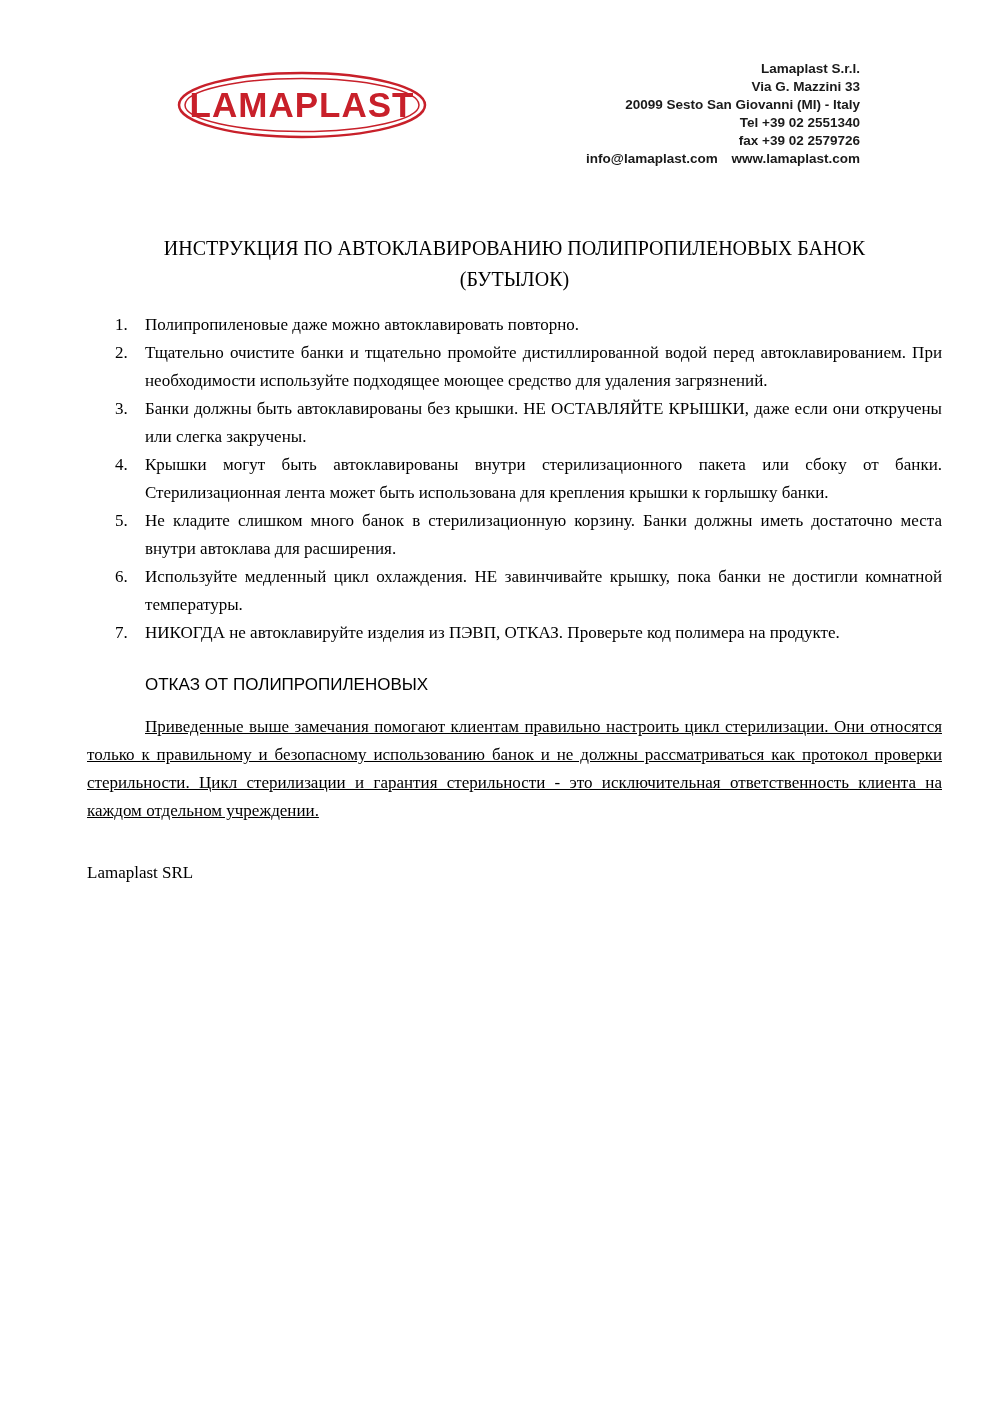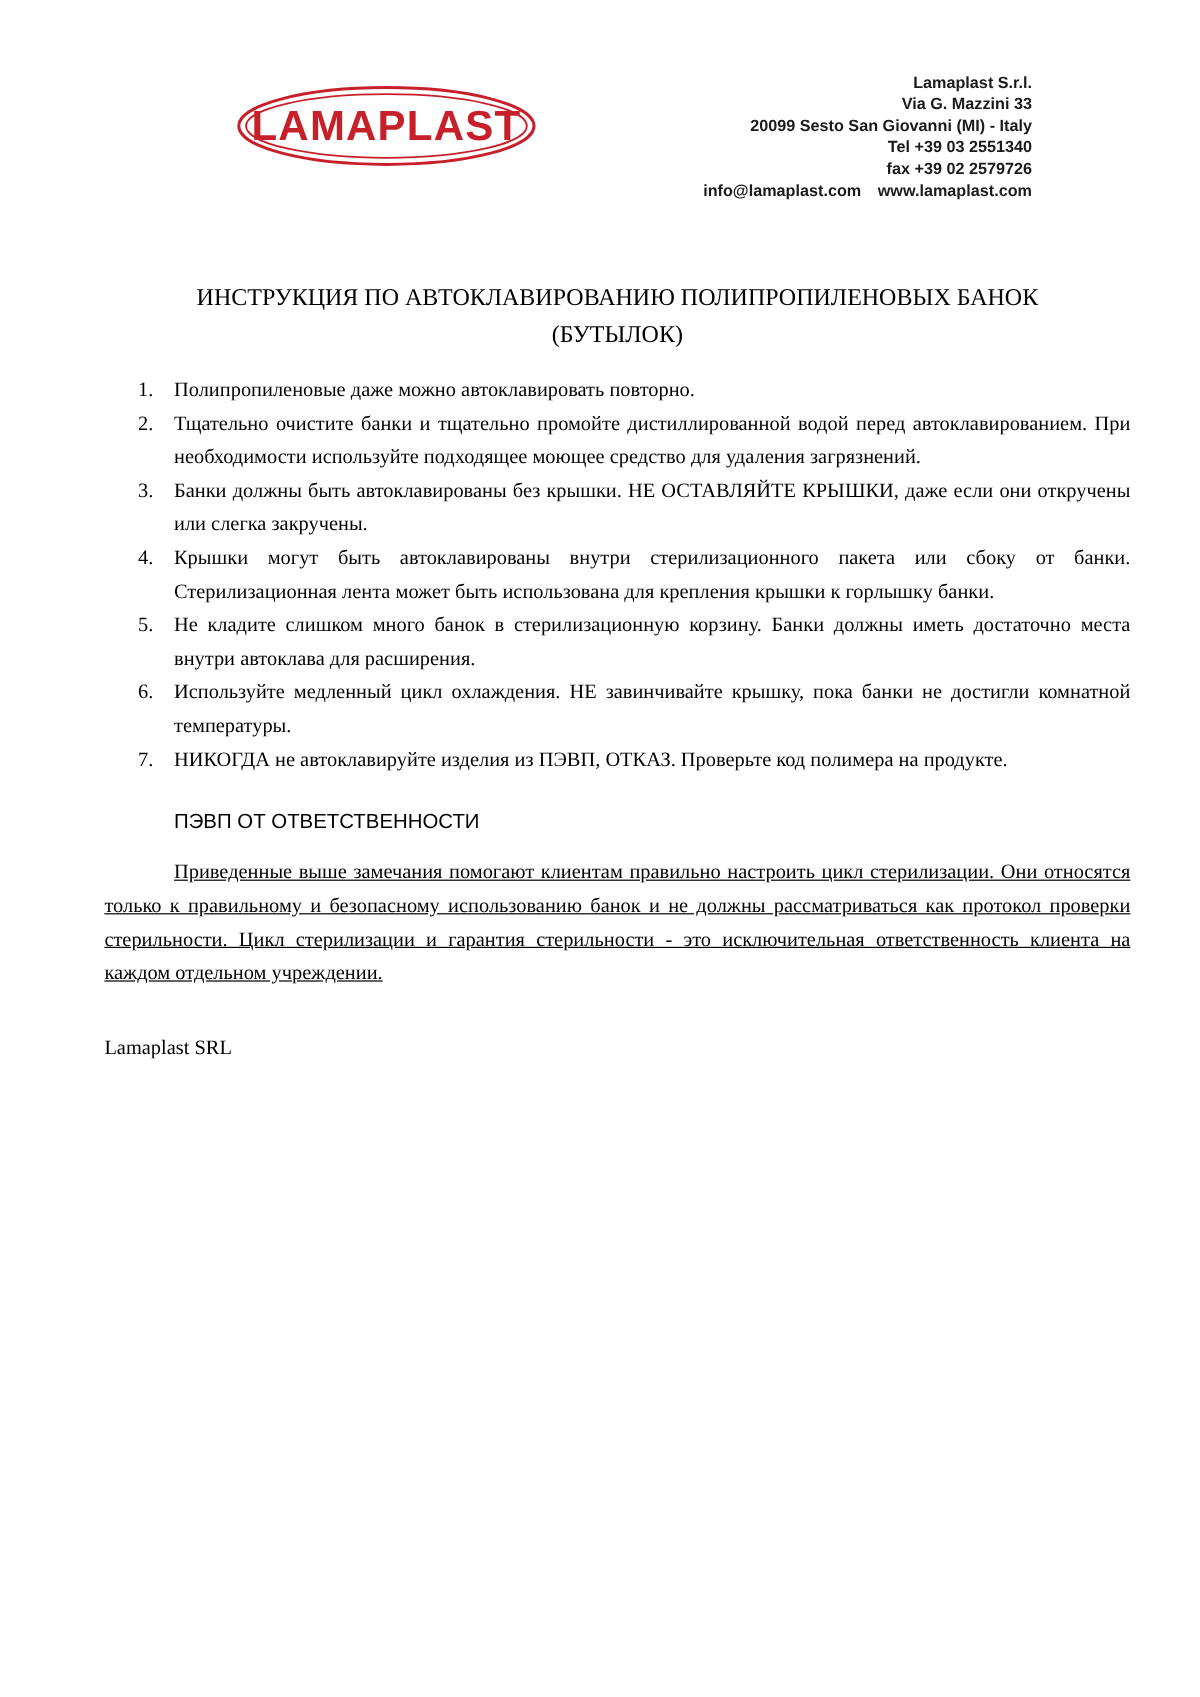--- a/index.html
+++ b/index.html
@@ -8,21 +8,21 @@
     width: 1000px;
     height: 1414px;
     background: #ffffff;
     font-family: "Liberation Serif", serif;
     color: #000000;
     overflow: hidden;
   }
 
   
   .header { position: absolute; top: 58px; left: 0; right: 0; height: 130px; }
-  .logo-wrap { position: absolute; left: 196px; top: 12px; width: 252px; height: 70px; }
+  .logo-wrap { position: absolute; left: 176px; top: 12px; width: 252px; height: 70px; }
   .company-info {
     position: absolute;
     right: 140px;
     top: 2px;
     text-align: right;
     font-family: Liberation Sans, sans-serif;
     font-size: 13.5px;
     font-weight: 700;
     color: #1a1a1a;
     line-height: 18px;
@@ -98,21 +98,21 @@
         <ellipse cx="126" cy="35" rx="123" ry="32" fill="none" stroke="#c8202a" stroke-width="2.5"></ellipse>
         <ellipse cx="126" cy="35" rx="117" ry="26.5" fill="none" stroke="#c8202a" stroke-width="1.5"></ellipse>
         <text x="126" y="47" text-anchor="middle" font-family="Liberation Sans, sans-serif" font-size="35" font-weight="bold" letter-spacing="1" fill="#c8202a">LAMAPLAST</text>
       </svg>
     </div>
 
     <div class="company-info">
       <div class="contact-line">Lamaplast S.r.l.</div>
       <div class="contact-line">Via G. Mazzini 33</div>
       <div class="contact-line">20099 Sesto San Giovanni (MI) - Italy</div>
-      <div class="contact-line">Tel +39 03 2551340</div>
+      <div class="contact-line">Tel +39 02 2551340</div>
       <div class="contact-line">fax +39 02 2579726</div>
       <div class="contact-line web-line">
         <span>info@lamaplast.com</span>
         <span>www.lamaplast.com</span>
       </div>
     </div>
 
   </div>
 
   <div class="content">
@@ -125,21 +125,21 @@
     <ol class="instruction-list">
       <li>Полипропиленовые даже можно автоклавировать повторно.</li>
       <li>Тщательно очистите банки и тщательно промойте дистиллированной водой перед автоклавированием. При необходимости используйте подходящее моющее средство для удаления загрязнений.</li>
       <li>Банки должны быть автоклавированы без крышки. НЕ ОСТАВЛЯЙТЕ КРЫШКИ, даже если они откручены или слегка закручены.</li>
       <li>Крышки могут быть автоклавированы внутри стерилизационного пакета или сбоку от банки. Стерилизационная лента может быть использована для крепления крышки к горлышку банки.</li>
       <li>Не кладите слишком много банок в стерилизационную корзину. Банки должны иметь достаточно места внутри автоклава для расширения.</li>
       <li>Используйте медленный цикл охлаждения. НЕ завинчивайте крышку, пока банки не достигли комнатной температуры.</li>
       <li>НИКОГДА не автоклавируйте изделия из ПЭВП, ОТКАЗ. Проверьте код полимера на продукте.</li>
     </ol>
 
-    <div class="disclaimer-heading">ПЭВП ОТ ОТВЕТСТВЕННОСТИ</div>
+    <div class="disclaimer-heading">ОТКАЗ ОТ ПОЛИПРОПИЛЕНОВЫХ</div>
 
     <p class="disclaimer-body">Приведенные выше замечания помогают клиентам правильно настроить цикл стерилизации. Они относятся только к правильному и безопасному использованию банок и не должны рассматриваться как протокол проверки стерильности. Цикл стерилизации и гарантия стерильности - это исключительная ответственность клиента на каждом отдельном учреждении.</p>
 
     <div class="signature">Lamaplast SRL</div>
 
   </div>
 
 </div>
 
 </body></html>

